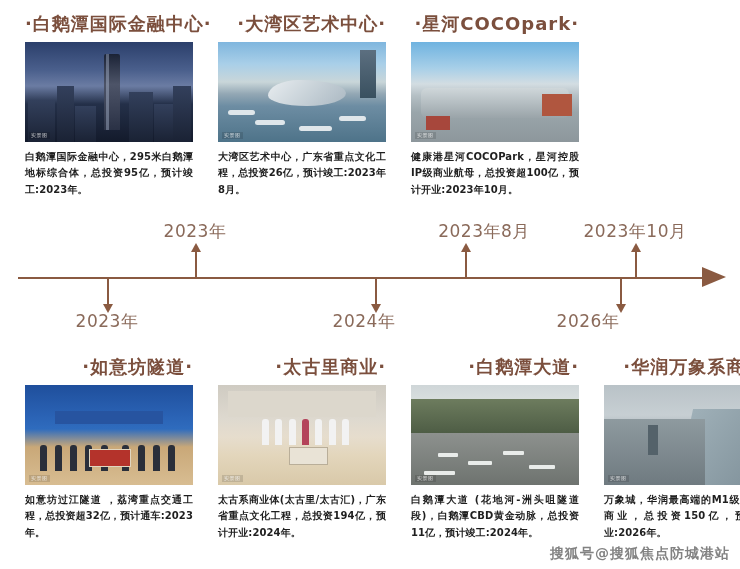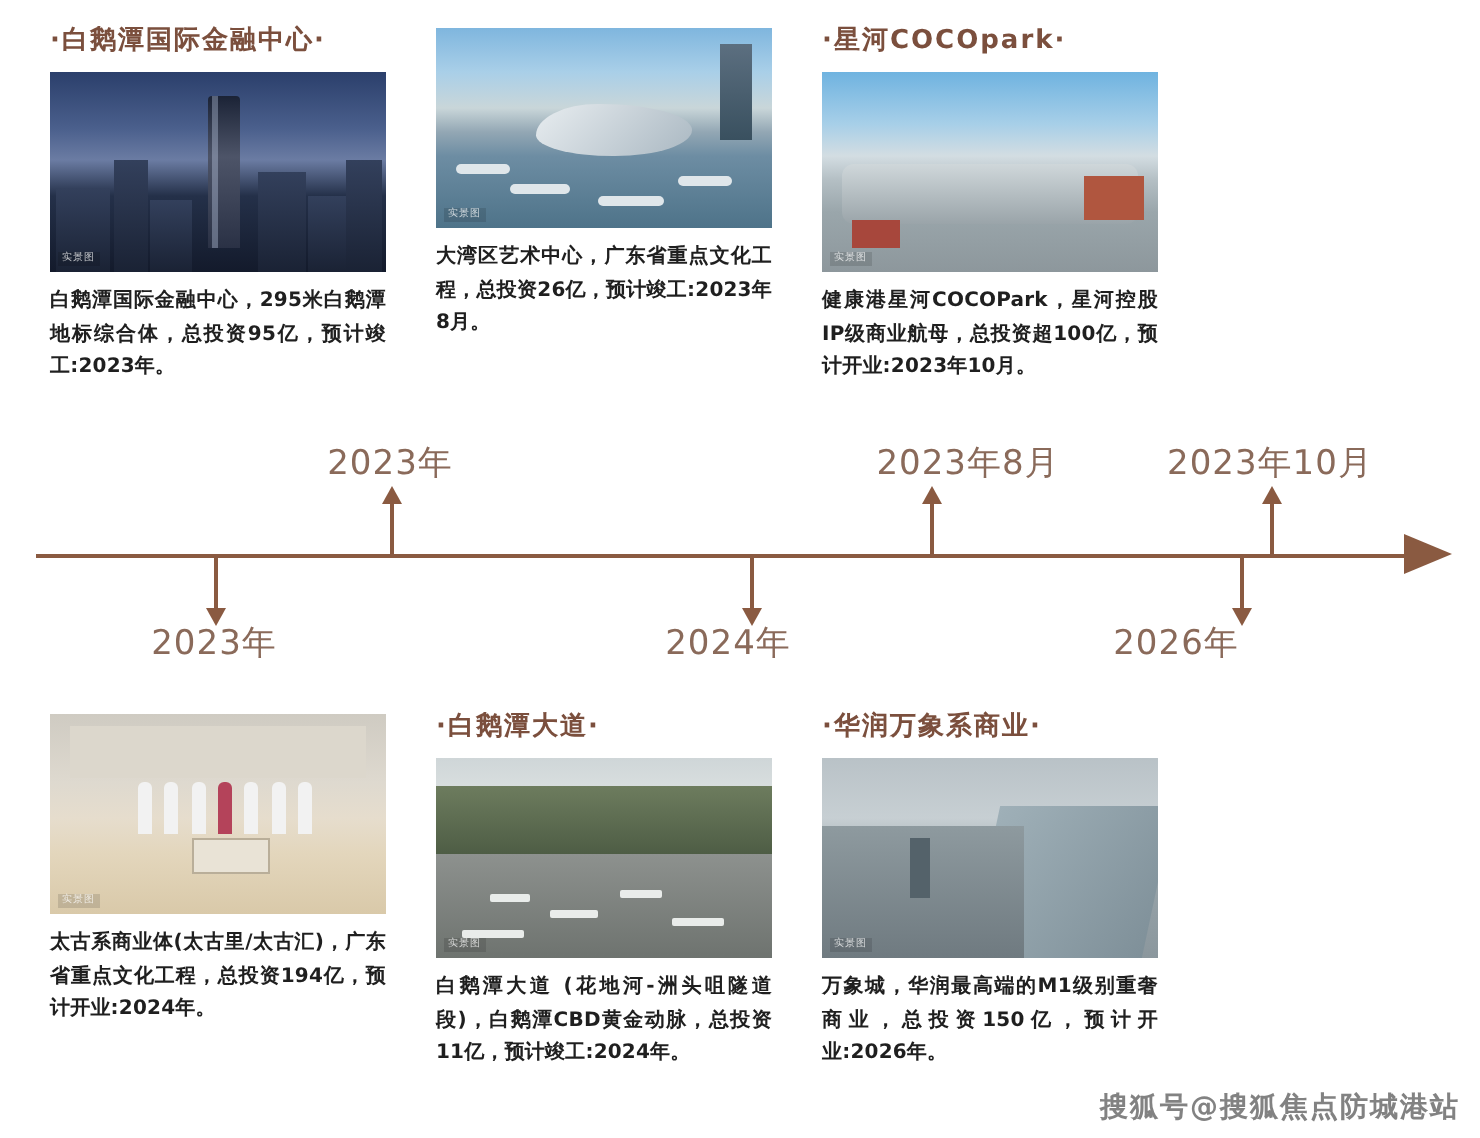--- a/index.html
+++ b/index.html
@@ -8,21 +8,21 @@
     font-family:"DejaVu Sans","Liberation Sans",sans-serif;
     -webkit-font-smoothing:antialiased;
   }
   #page{position:relative;width:740px;height:569px;}
 
   
   .row{position:absolute;left:0;width:740px;display:flex;}
   .card{width:168px;margin-right:13px;margin-left:12px;}
   .card:first-child{margin-left:25px;}
   .card-title{
-    text-align:left;font-size:13px;font-weight:700;color:#7b4f3d;
+    text-align:right;font-size:18px;font-weight:700;color:#7b4f3d;
     letter-spacing:1px;white-space:nowrap;line-height:1.1;
     margin-bottom:8px;
   }
   .photo{
     position:relative;width:168px;height:100px;overflow:hidden;
     background:#8a96a6;
   }
   .photo .wm{
     position:absolute;left:4px;bottom:3px;font-size:5px;color:rgba(255,255,255,.72);
     letter-spacing:.5px;line-height:1;background:rgba(0,0,0,.12);padding:1px 2px;
@@ -123,20 +123,21 @@
           <div class="b" style="left:77%;width:11%;height:38%"></div>
           <div class="b" style="left:88%;width:11%;height:56%"></div>
         </div>
         <div class="wm">实景图</div>
       </div>
       <div class="desc">白鹅潭国际金融中心，295米白鹅潭地标综合体，总投资95亿，预计竣工:2023年。</div>
     </div>
 
 
     <div class="card">
+      <div class="card-title">·大湾区艺术中心·</div>
       <div class="photo">
         <div class="sc p3">
           <div class="twr"></div>
           <div class="arc"></div>
           <div class="boat" style="left:6%;top:68%;width:16%"></div>
           <div class="boat" style="left:22%;top:78%;width:18%"></div>
           <div class="boat" style="left:48%;top:84%;width:20%"></div>
           <div class="boat" style="left:72%;top:74%;width:16%"></div>
         </div>
         <div class="wm">实景图</div>
@@ -187,22 +188,43 @@
     <div class="tlabel up" style="left:484px">2023年8月</div>
     <div class="tlabel up" style="left:635px">2023年10月</div>
 
     <div class="tlabel down" style="left:107px">2023年</div>
     <div class="tlabel down" style="left:364px">2024年</div>
     <div class="tlabel down" style="left:588px">2026年</div>
   </div>
 
   <div class="row" id="bottom-row" style="top:357px;">
 
-
-    <div class="card">
+    <div class="card">
+      <div class="card-title">·如意坊隧道·</div>
+      <div class="photo">
+        <div class="sc p5">
+          <div class="banner"></div>
+          <div class="ppl" style="left:9%"></div>
+            <div class="ppl" style="left:18%"></div>
+          <div class="ppl" style="left:27%"></div>
+            <div class="ppl" style="left:36%"></div>
+          <div class="ppl" style="left:45%"></div>
+            <div class="ppl" style="left:58%"></div>
+          <div class="ppl" style="left:67%"></div>
+            <div class="ppl" style="left:76%"></div>
+          <div class="ppl" style="left:85%"></div>
+          <div class="plate"></div>
+        </div>
+        <div class="wm">实景图</div>
+      </div>
+      <div class="desc">如意坊过江隧道 ，荔湾重点交通工程，总投资超32亿，预计通车:2023年。</div>
+    </div>
+
+    <div class="card">
+      <div class="card-title">·太古里商业·</div>
       <div class="photo">
         <div class="sc p6">
           <div class="bd"></div>
           <div class="ppl" style="left:26%"></div>
             <div class="ppl" style="left:34%"></div>
           <div class="ppl" style="left:42%"></div>
             <div class="ppl" style="left:50%;background:#b4435a"></div>
           <div class="ppl" style="left:58%"></div>
             <div class="ppl" style="left:66%"></div>
           <div class="ppl" style="left:74%"></div>

